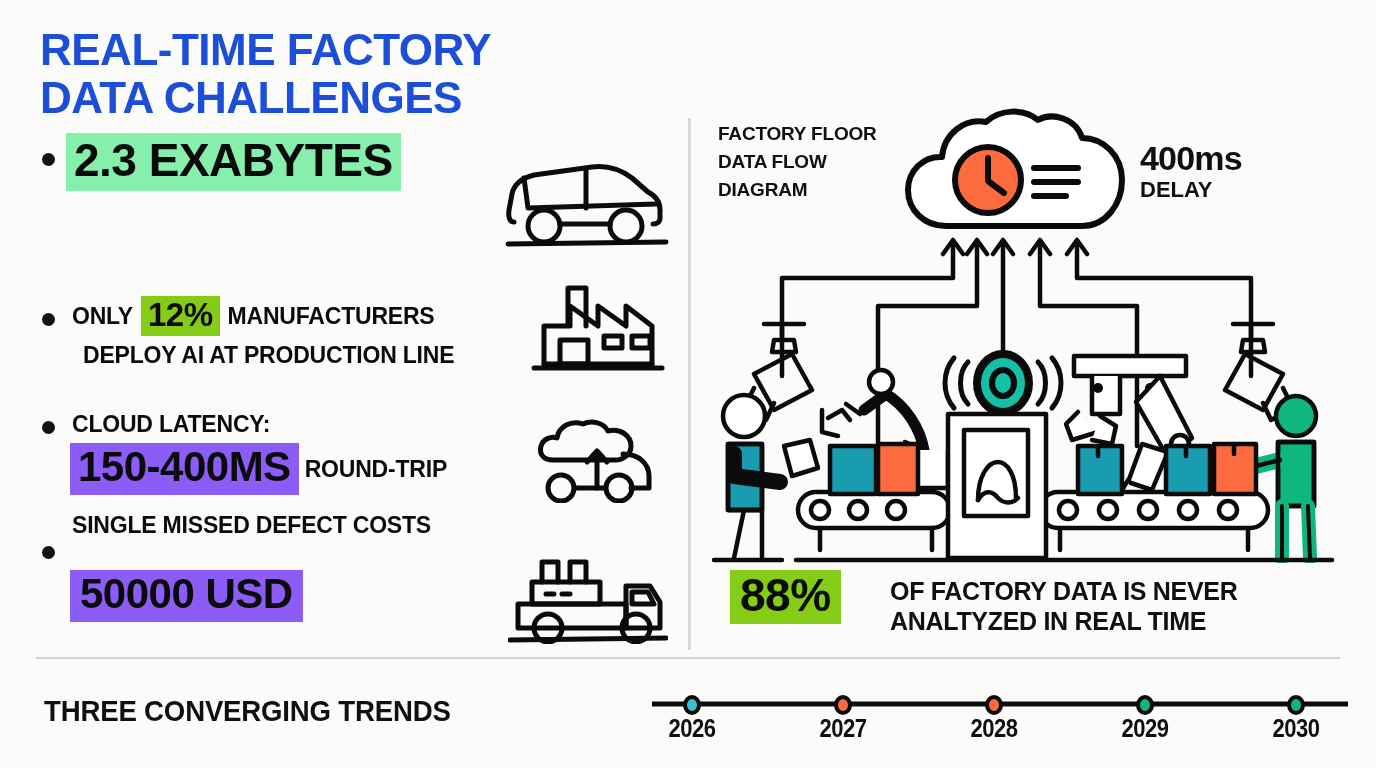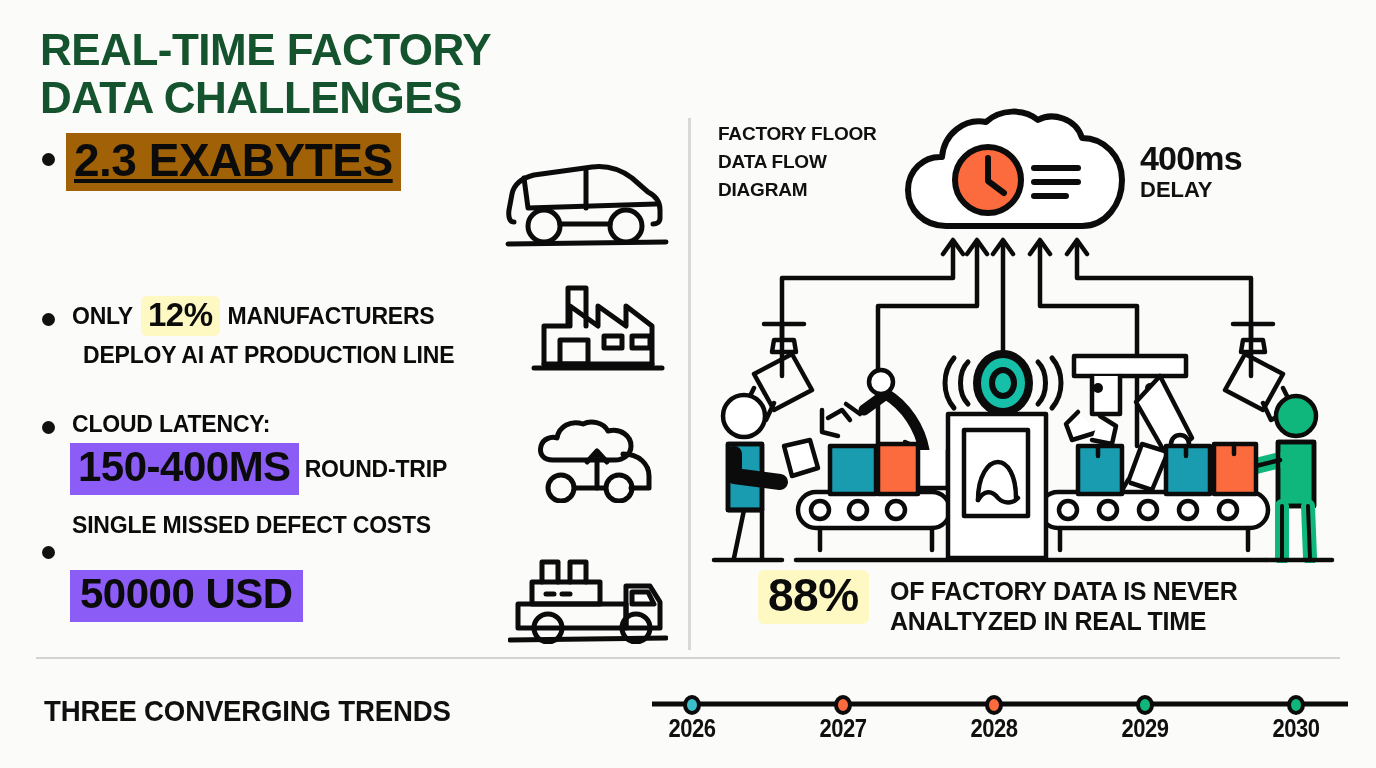--- a/index.html
+++ b/index.html
@@ -12,21 +12,21 @@
     position:relative;
   }
   .stage{position:absolute;left:0;top:0;width:1376px;height:768px;}
   .abs{position:absolute;}
 
   
   #headline{
     left:40px;top:26px;width:600px;
     font-size:44px;line-height:48px;
     font-weight:800;letter-spacing:-0.5px;
-    color:#14532d;
+    color:#1d4ed8;
     text-transform:uppercase;
   }
   #headline .l2{display:block;}
 
   
   .bullet-dot{
     position:absolute;
     width:13px;height:13px;border-radius:50%;
     background:#111;
   }
@@ -37,22 +37,22 @@
   .hl{
     display:inline-block;
     padding:1px 6px 3px 6px;
     font-weight:800;
     color:#0b0b0b;
     text-transform:uppercase;
     letter-spacing:-0.5px;
     line-height:1;
     white-space:nowrap;
   }
-  .hl-teal{background:#a16207;text-decoration:underline;}
-  .hl-orange{background:#fef9c3;border-radius:6px;}
+  .hl-teal{background:#86efac;}
+  .hl-orange{background:#84cc16;}
   .hl-green{background:#8b5cf6;}
 
   
   #b1-hl{left:66px;top:133px;font-size:46px;padding:4px 8px 8px 8px;}
   #b1-sub{left:72px;top:195px;width:420px;font-size:23px;line-height:27px;}
   
   #b2-line1{left:72px;top:296px;font-size:23px;line-height:30px;width:470px;white-space:nowrap;}
   #b2-only{display:inline-block;vertical-align:middle;}
   #b2-pct{font-size:33px;padding:2px 7px 5px 7px;vertical-align:middle;margin:0 8px;}
   #b2-rest{display:inline-block;vertical-align:middle;}
@@ -76,21 +76,21 @@
     left:718px;top:120px;width:220px;
     font-size:19px;line-height:28px;font-weight:700;
     text-transform:uppercase;letter-spacing:-0.2px;
   }
   #delay-num{left:1140px;top:139px;font-size:34px;font-weight:800;letter-spacing:-0.8px;}
   #delay-label{left:1140px;top:177px;font-size:22px;font-weight:800;text-transform:uppercase;}
 
   
   #callout-pct{
     left:730px;top:570px;
-    font-size:46px;padding:2px 10px 6px 10px;margin-left:28px;
+    font-size:46px;padding:2px 10px 6px 10px;
   }
   #callout-text{
     left:890px;top:576px;width:420px;
     font-size:25px;line-height:30px;font-weight:800;
     text-transform:uppercase;letter-spacing:-0.3px;
   }
 
   
   #trends-title{
     left:44px;top:694px;

